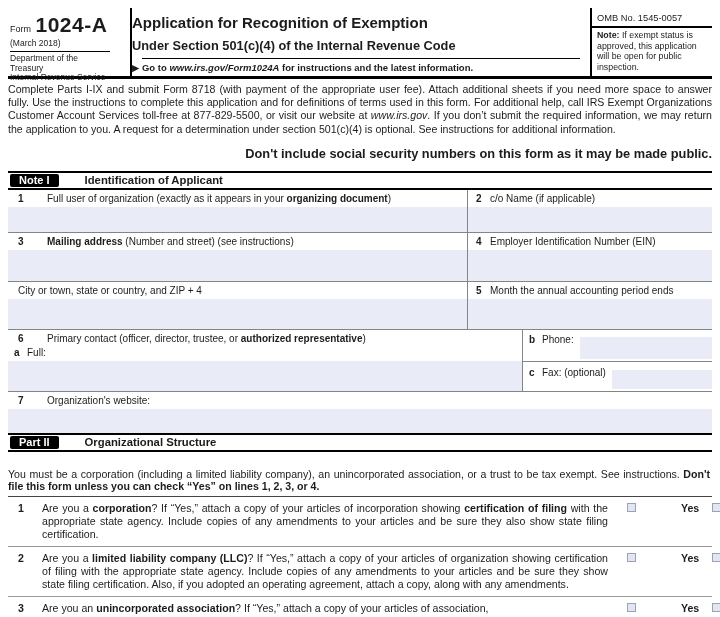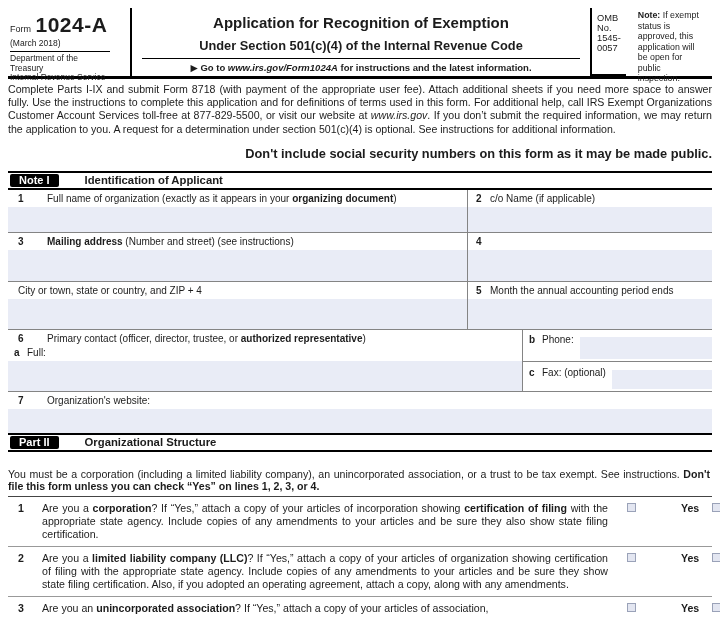--- a/index.html
+++ b/index.html
@@ -11,28 +11,28 @@
 
   
   .hdr { display:flex; margin-top:8px; height:71px; border-bottom:3px solid #000; }
   .hdr-left { width:124px; border-right:2px solid #000; padding:5px 20px 0 2px; }
   .form-line { white-space:nowrap; }
   .form-word { font-size:9px; }
   .form-number { font-size:21px; font-weight:bold; letter-spacing:.5px; }
   .revision { font-size:8.5px; margin-top:1px; }
   .hdr-left-rule { border-top:1px solid #000; margin:3px 0 2px; }
   .dept { font-size:8.5px; line-height:9.5px; }
-  .hdr-center { flex:1; text-align:center; padding-top:6px; }
+  .hdr-center { flex:1; text-align:left; padding-top:6px; }
   .title1 { font-size:15px; font-weight:bold; }
   .title2 { font-size:12.8px; font-weight:bold; margin-top:7px; }
   .hdr-center-rule { border-top:1px solid #000; margin:5px 10px 0; }
   .goto { font-size:9.5px; margin-top:3px; }
-  .hdr-right { width:122px; border-left:2px solid #000; display:flex; }
+  .hdr-right { width:122px; border-left:2px solid #000; display:flex; flex-direction:column; }
   .omb { font-size:9.3px; padding:5px 5px 3px; border-bottom:2px solid #000; }
-  .note { font-size:8.8px; line-height:10.5px; padding:2px 12px; }
+  .note { font-size:8.8px; line-height:10.5px; padding:2px 5px; }
 
   
   .intro-para { margin-top:4px; font-size:10.6px; line-height:13.2px; text-align:justify; }
   .warning { text-align:right; font-size:12.8px; font-weight:bold; margin:10px 0; }
 
   
   .part-bar { border-top:2px solid #000; border-bottom:2px solid #000; height:19px; display:flex; align-items:stretch; }
   .part-chip { background:#000; color:#fff; font-weight:bold; font-size:11px; margin:1px 0 1px 2px; padding:0 9px; display:flex; align-items:center; border-radius:2px; }
   .part-title { font-weight:bold; font-size:11.3px; margin-left:26px; align-self:center; }
 
@@ -106,21 +106,21 @@
       <span class="part-chip">Note I</span>
       <span class="part-title">Identification of Applicant</span>
     </div>
 
     <div>
 
       <div class="p1-row rh-a">
         <div class="cell col1">
           <div class="lbl-row">
             <span class="rn w1">1</span>
-            <span class="lbl-text"><span>Full name of organization (exactly as it appears in your </span><span class="b">organizing document</span><span>)</span></span>
+            <span class="lbl-text"><span>Full user of organization (exactly as it appears in your </span><span class="b">organizing document</span><span>)</span></span>
           </div>
           <div class="fill fill-gap"></div>
         </div>
         <div class="cell colr">
           <div class="lbl-row">
             <span class="rn w2">2</span>
             <span class="lbl-text">c/o Name (if applicable)</span>
           </div>
           <div class="fill fill-gap"></div>
         </div>
@@ -130,20 +130,21 @@
         <div class="cell col1">
           <div class="lbl-row">
             <span class="rn w1">3</span>
             <span class="lbl-text"><span class="b">Mailing address</span><span> (Number and street) (see instructions)</span></span>
           </div>
           <div class="fill fill-gap"></div>
         </div>
         <div class="cell colr">
           <div class="lbl-row">
             <span class="rn w2">4</span>
+            <span class="lbl-text">Employer Identification Number (EIN)</span>
           </div>
           <div class="fill fill-gap"></div>
         </div>
       </div>
 
       <div class="p1-row rh-c">
         <div class="cell col1">
           <div class="lbl-row">
             <span class="lbl-text plain-pad">City or town, state or country, and ZIP + 4</span>
           </div>

